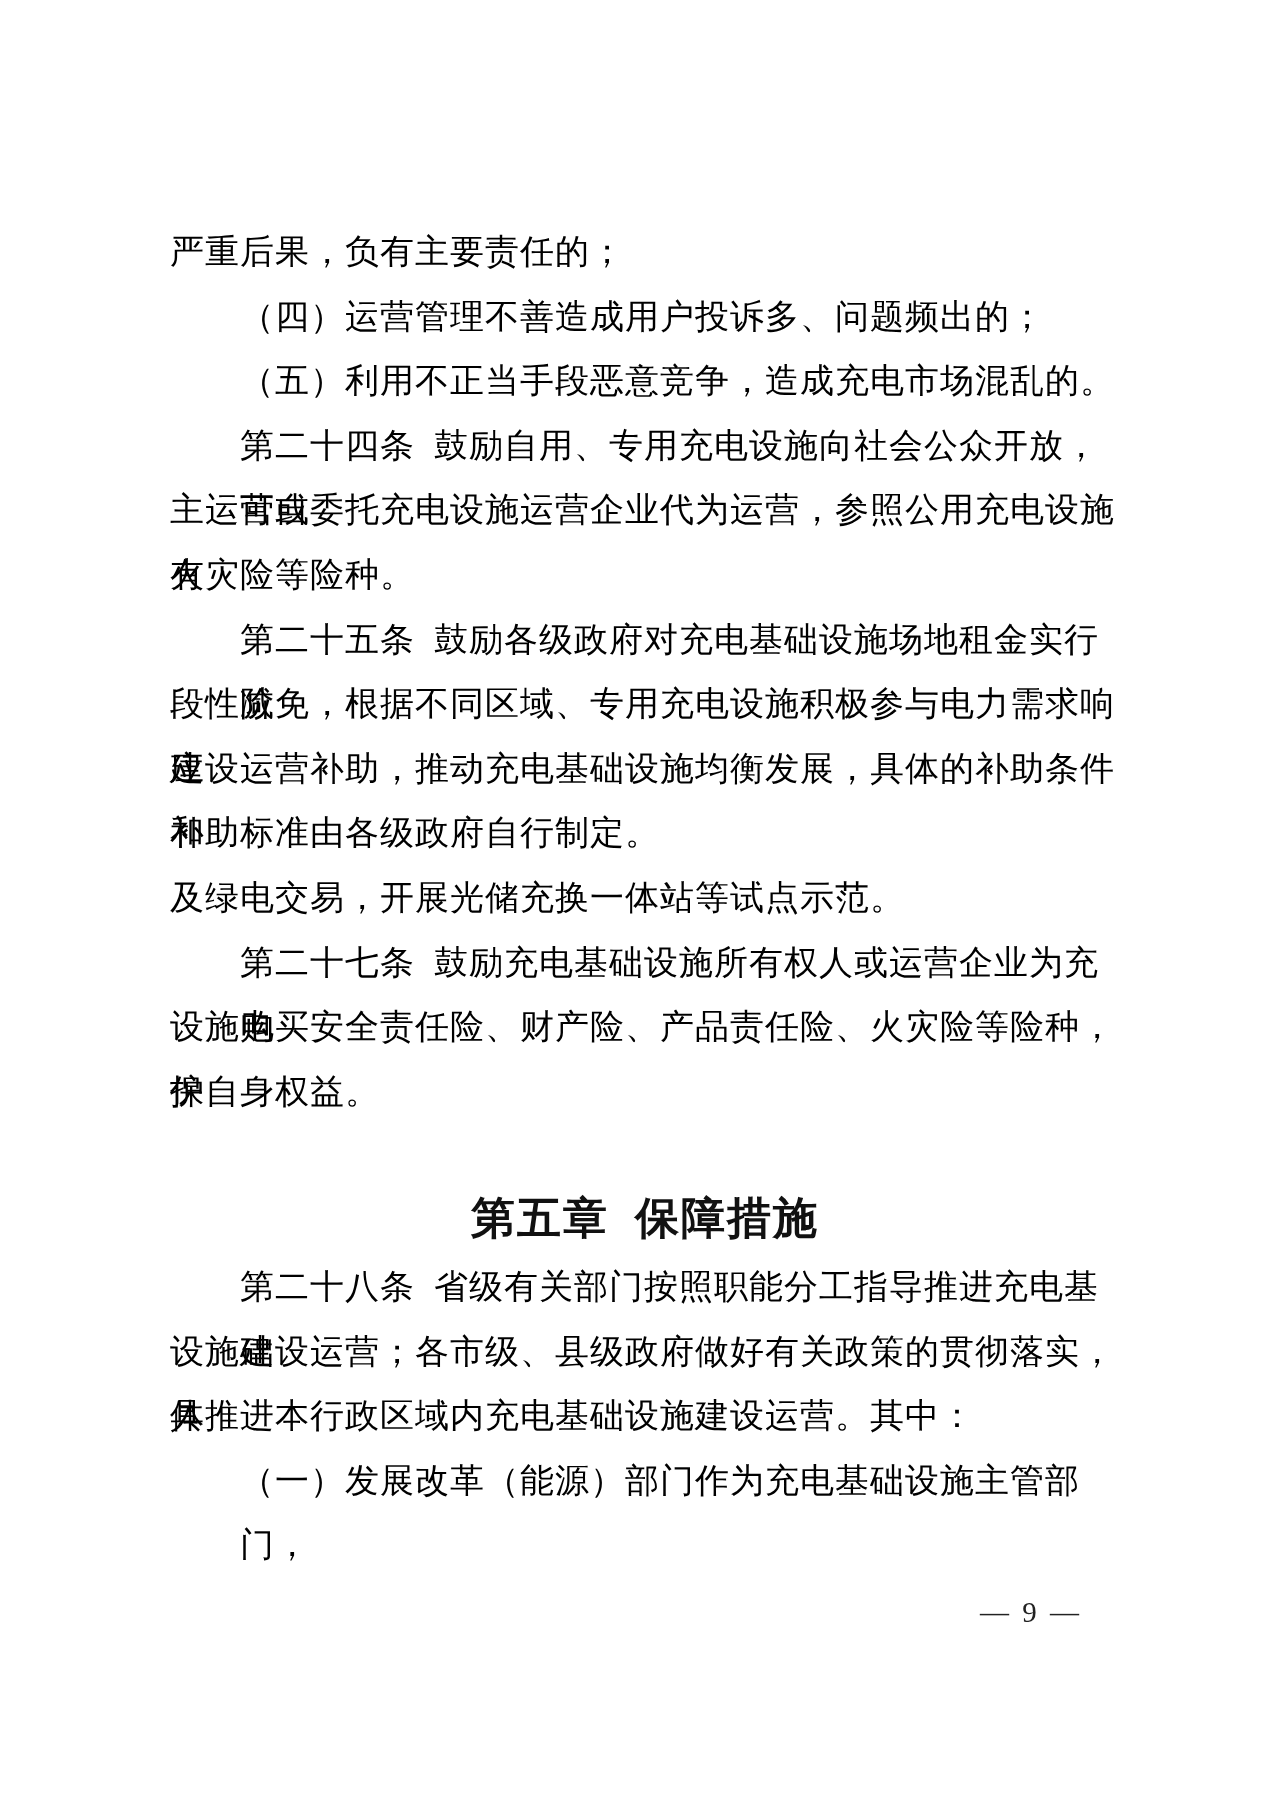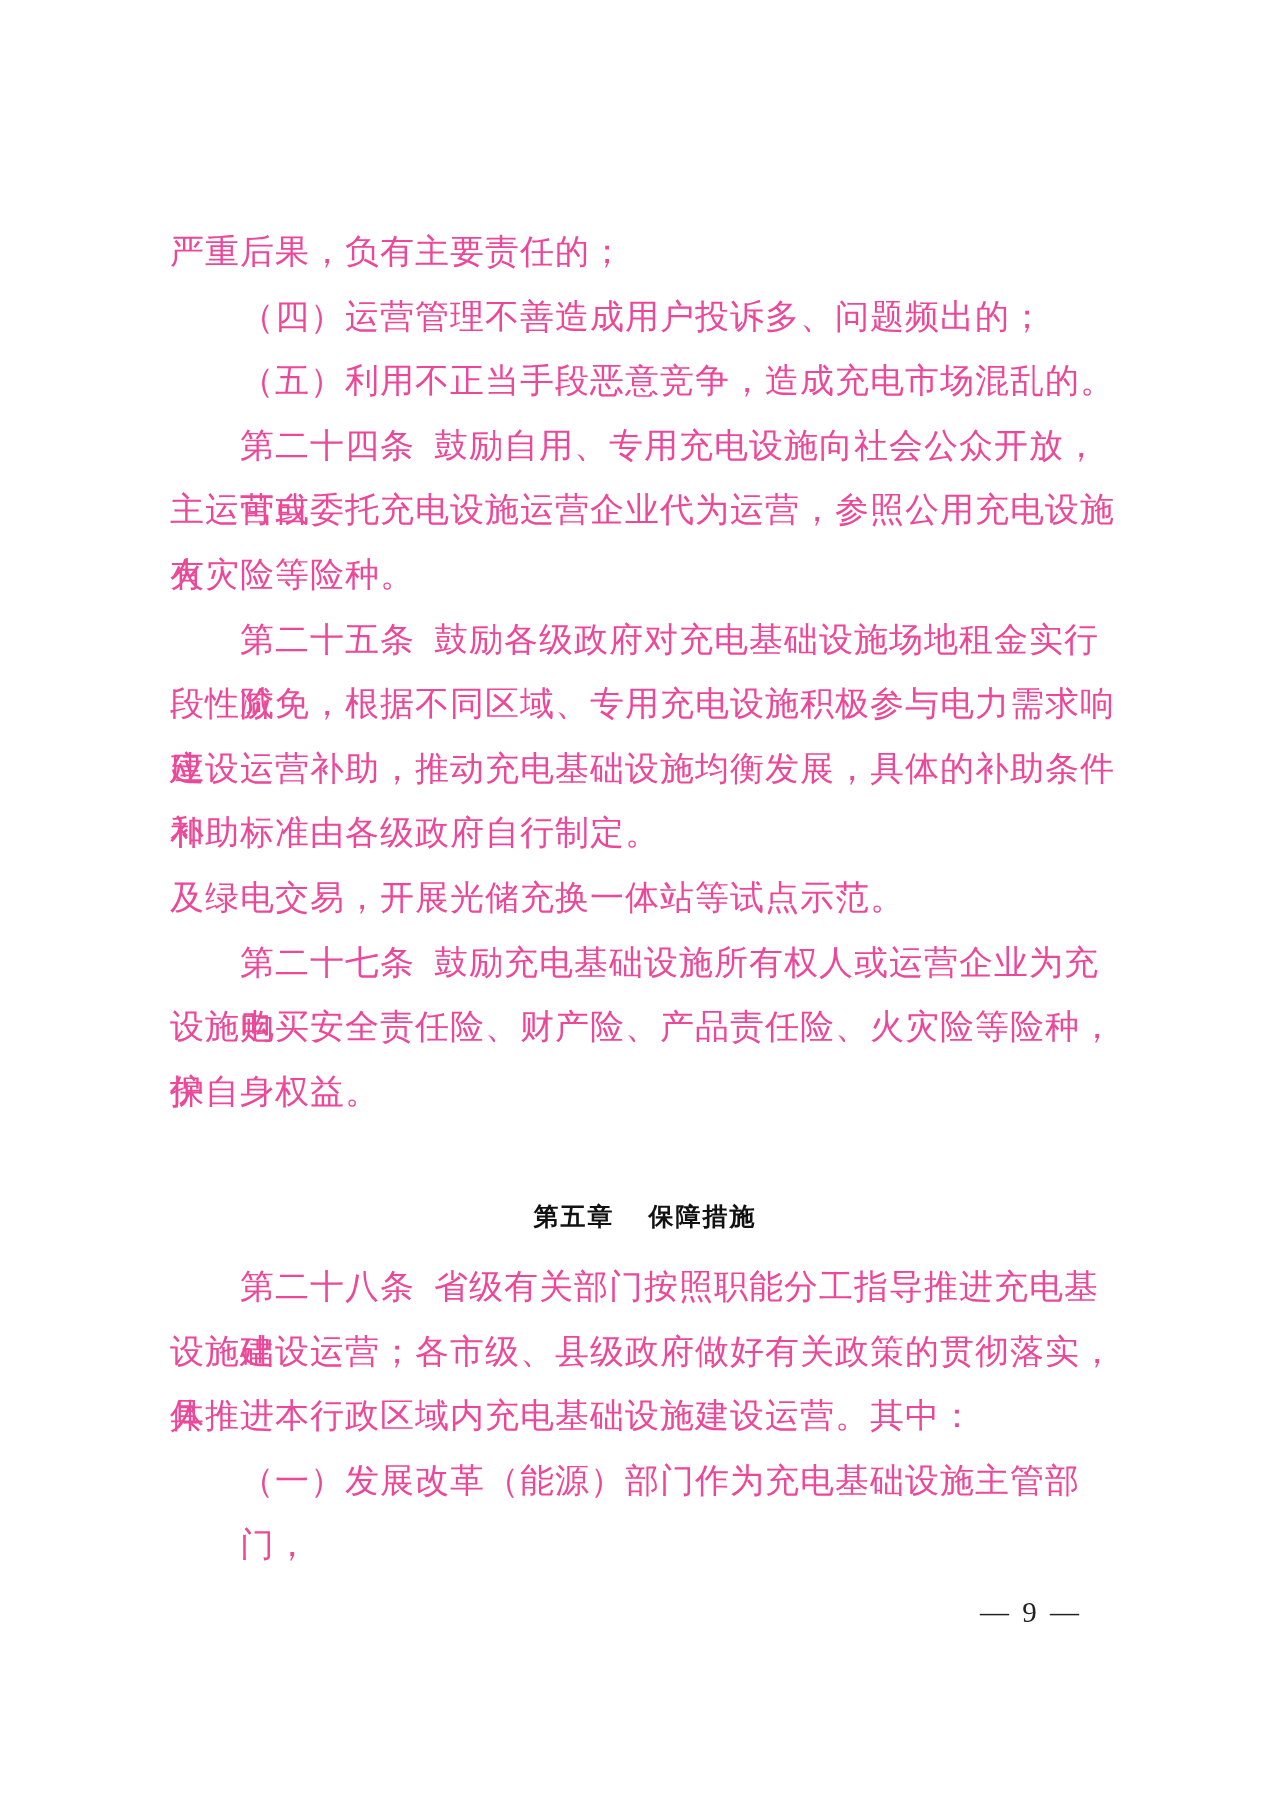--- a/index.html
+++ b/index.html
@@ -22,29 +22,29 @@
     position: absolute;
     left: 170px;
     top: 220px;
     width: 950px;
   }
   .line {
     font-size: 34px;
     line-height: 64.6px;
     height: 64.6px;
     letter-spacing: 1px;
-    color: #ec4899;
+    color: #000000;
     white-space: pre-wrap;
     font-family: "Liberation Serif", "DejaVu Serif", serif;
   }
   .indent { padding-left: 70px; }
   .chapter-heading {
-    font-family: Liberation Mono, monospace;
+    font-family: Liberation Serif, serif;
     font-weight: bold;
-    font-size: 25px;
+    font-size: 44px;
     line-height: 64.6px;
     height: 64.6px;
     text-align: center;
     margin-top: 63px;
     margin-bottom: 3px;
     color: #111111;
     letter-spacing: 2px;
     white-space: pre-wrap;
   }
   .page-footer {

